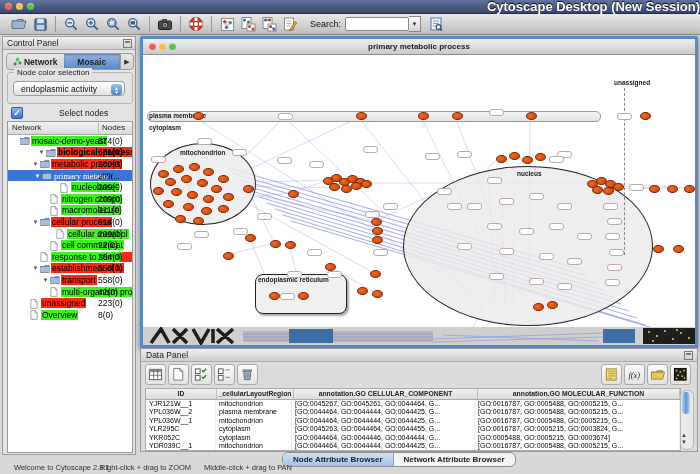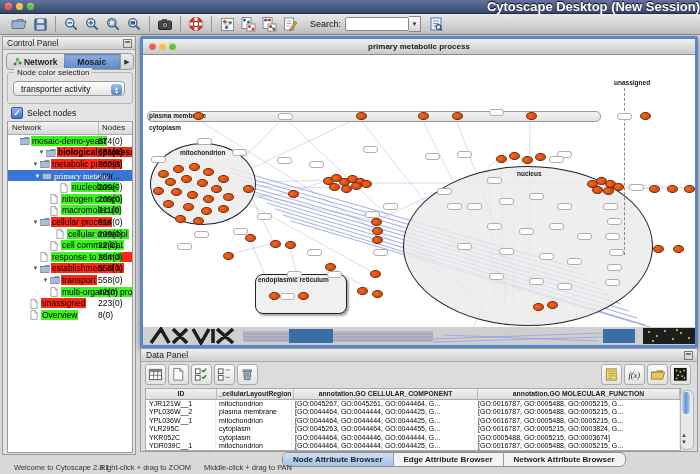--- a/index.html
+++ b/index.html
@@ -22,21 +22,21 @@
   #cpanel-tabs{left:3px;top:16px;width:126px;height:15px;display:flex;background:linear-gradient(#e9e9e9,#d2d2d2);border:1px solid #9a9a9a;border-radius:4px;overflow:hidden;}
   .cptab{flex:1;display:flex;align-items:center;justify-content:center;font-size:8.5px;font-weight:bold;color:#222;gap:2px;}
   .cptab.sel{background:linear-gradient(#8fb1e0,#5d8bc9);box-shadow:inset 0 1px 2px rgba(0,0,0,.3);}
   .cptab-arrow{width:12px;display:flex;align-items:center;justify-content:center;font-size:7px;color:#333;border-left:1px solid #9a9a9a;}
   #ncs-box{left:4px;top:35px;width:124px;height:30px;border:1px solid #b5b5b5;border-radius:3px;}
   #ncs-lbl{left:6px;top:-5px;background:#e3e3e3;padding:0 3px;font-size:8px;color:#222;}
   #ncs-combo{left:5px;top:8px;width:112px;height:15px;background:linear-gradient(#fff,#e4e4e4);border:1px solid #9a9a9a;border-radius:4px;font-size:8.5px;color:#111;line-height:15px;padding-left:7px;box-sizing:border-box;}
   #ncs-stepper{right:2px;top:2px;width:11px;height:11px;background:linear-gradient(#9cc0ef,#4f82c8);border-radius:3px;display:flex;flex-direction:column;align-items:center;justify-content:center;color:#fff;font-size:5px;line-height:4px;}
   #selnodes{left:8px;top:70px;display:flex;align-items:center;gap:4px;}
   #selnodes .cb{width:10px;height:10px;background:linear-gradient(#8fb6ea,#3d72c2);border:1px solid #2c5a9e;border-radius:2px;color:#fff;font-size:9px;line-height:10px;text-align:center;font-weight:bold;}
-  #selnodes .cblbl{font-size:8.5px;color:#111;}
+  #selnodes .cblbl{font-size:8.5px;color:#111;margin-left:32px;}
   #treebox{left:4px;top:84px;width:124px;height:330px;background:#fff;border:1px solid #9a9a9a;overflow:hidden;}
   #treehdr{display:flex;height:12px;background:linear-gradient(#f4f4f4,#d8d8d8);border-bottom:1px solid #aaa;font-size:8px;color:#222;}
   #treehdr .c1{width:86px;padding-left:4px;border-right:1px solid #bbb;line-height:12px;}
   #treehdr .c2{flex:1;padding-left:3px;line-height:12px;}
   .trow{display:flex;align-items:center;height:11.6px;font-size:8.5px;white-space:nowrap;}
   .trow.sel{background:#3875d7;}
   .tri{width:7px;font-size:6px;color:#555;text-align:center;flex:none;}
   .trow.sel .tri{color:#fff;}
   .ticon{width:11px;height:9px;flex:none;margin-right:1px;}
   .tlabel{padding:0 1px;color:#000;overflow:hidden;flex:none;max-width:78px;}
@@ -225,21 +225,21 @@
         <span>Network</span>
       </div>
       <div class="cptab sel" id="cptab-mosaic">
         <span>Mosaic</span>
       </div>
       <div class="cptab-arrow">▶</div>
     </div>
     <div class="abs" id="ncs-box">
       <div class="abs" id="ncs-lbl">Node color selection</div>
       <div class="abs" id="ncs-combo">
-        <span>transporter activity</span>
+        <span>endoplasmic activity</span>
         <div class="abs" id="ncs-stepper">
             <span>▲</span>
             <span>▼</span>
           </div>
       </div>
     </div>
     <div class="abs" id="selnodes">
       <div class="cb">✓</div>
       <div class="cblbl">Select nodes</div>
     </div>
@@ -776,21 +776,20 @@
     </div>
     <div class="abs" id="dp-vsb">
       <div class="abs" id="dp-thumb"></div>
       <div class="abs" style="bottom:8px;left:0;"><span class="sbarrow">▲</span></div>
       <div class="abs" style="bottom:1px;left:0;"><span class="sbarrow">▼</span></div>
     </div>
   </div>
 
   <div class="abs" id="btabs">
       <div class="btab sel">Node Attribute Browser</div>
-      <div class="btab">Edge Attribute Browser</div>
       <div class="btab">Network Attribute Browser</div>
     </div>
 
   <div class="abs" id="statusbar">
     <span class="abs" style="left:14px;">Welcome to Cytoscape 2.8.1</span>
     <span class="abs" style="left:100px;">Right-click + drag to ZOOM</span>
     <span class="abs" style="left:204px;">Middle-click + drag to PAN</span>
   </div>
 </div>
 

